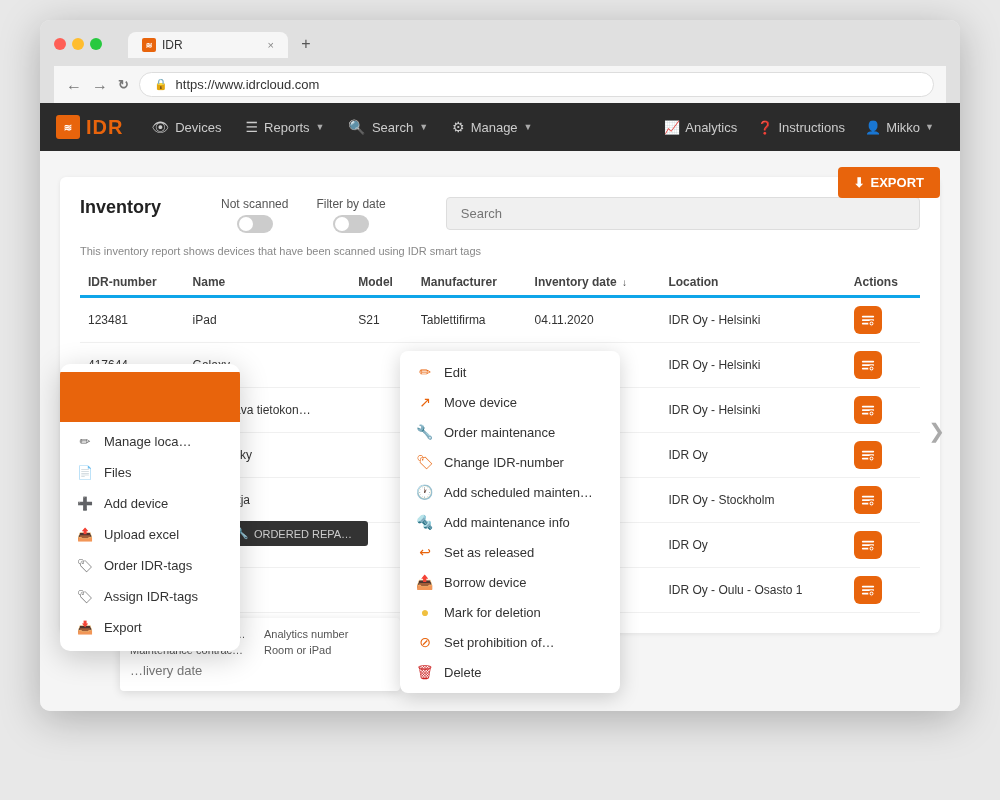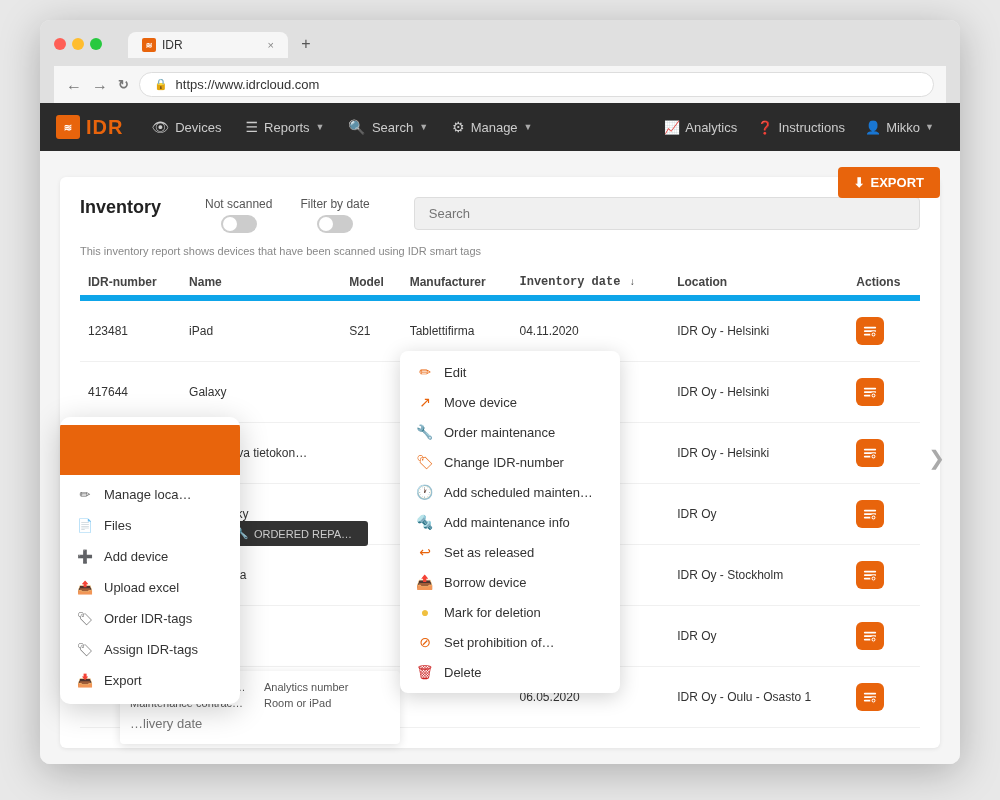--- a/index.html
+++ b/index.html
@@ -206,21 +206,21 @@
       border-radius: 6px;
       padding: 20px;
       margin-top: 10px;
       box-shadow: 0 1px 4px rgba(0,0,0,0.08);
     }
 
     .inventory-header {
       display: flex;
       align-items: flex-start;
       margin-bottom: 12px;
-      gap: 44px;
+      gap: 60px;
     }
 
     .inventory-title {
       font-size: 18px;
       font-weight: 600;
       color: #222;
     }
 
     .filter-group {
       display: flex;
@@ -279,26 +279,26 @@
       width: 100%;
       border-collapse: collapse;
       font-size: 12px;
     }
 
     .inventory-table th {
       text-align: left;
       padding: 6px 8px;
       color: #444;
       font-weight: 600;
-      border-bottom: 6px solid #0ea5e9;
+      border-bottom: 3px solid #0ea5e9;
       font-size: 12px;
     }
 
     .inventory-table td {
-      padding: 16px 8px;
+      padding: 8px 8px;
       border-bottom: 1px solid #f0f0f0;
       color: #333;
     }
 
     .action-btn {
       width: 28px; height: 28px;
       background: #e8640c;
       border-radius: 6px;
       display: flex; align-items: center; justify-content: center;
       cursor: pointer;
@@ -556,21 +556,21 @@
 
       <div class="inventory-desc">This inventory report shows devices that have been scanned using IDR smart tags</div>
 
       <table class="inventory-table">
         <thead>
           <tr>
             <th>IDR-number</th>
             <th>Name</th>
             <th>Model</th>
             <th>Manufacturer</th>
-            <th style="cursor:pointer;font-family:Liberation Mono, monospace;">Inventory date <span class="sort-icon">↓</span></th>
+            <th style="cursor:pointer;">Inventory date <span class="sort-icon">↓</span></th>
             <th>Location</th>
             <th>Actions</th>
           </tr>
         </thead>
         <tbody id="table-body">
         <tr>
     <td>123481</td>
     <td>iPad</td>
     <td>S21</td>
     <td>Tablettifirma</td>

